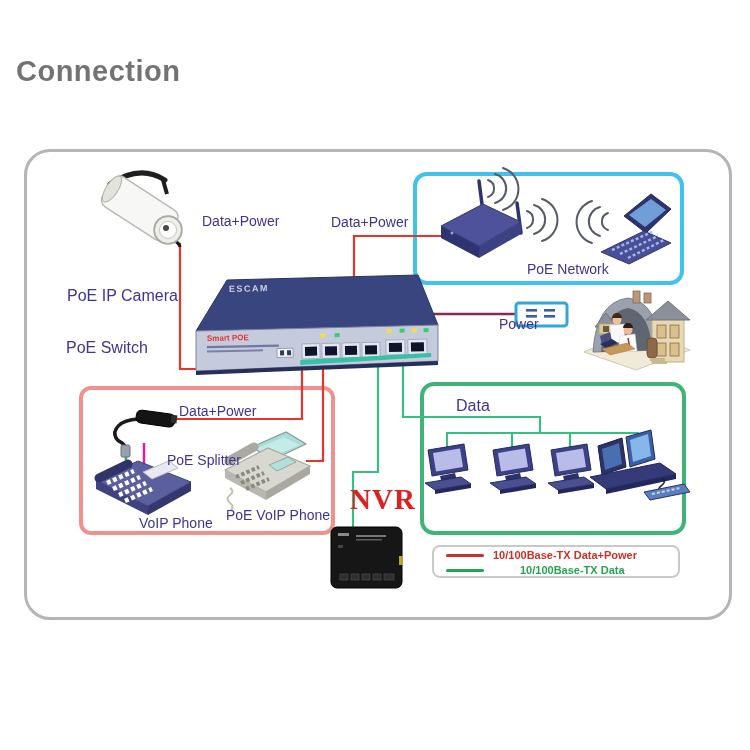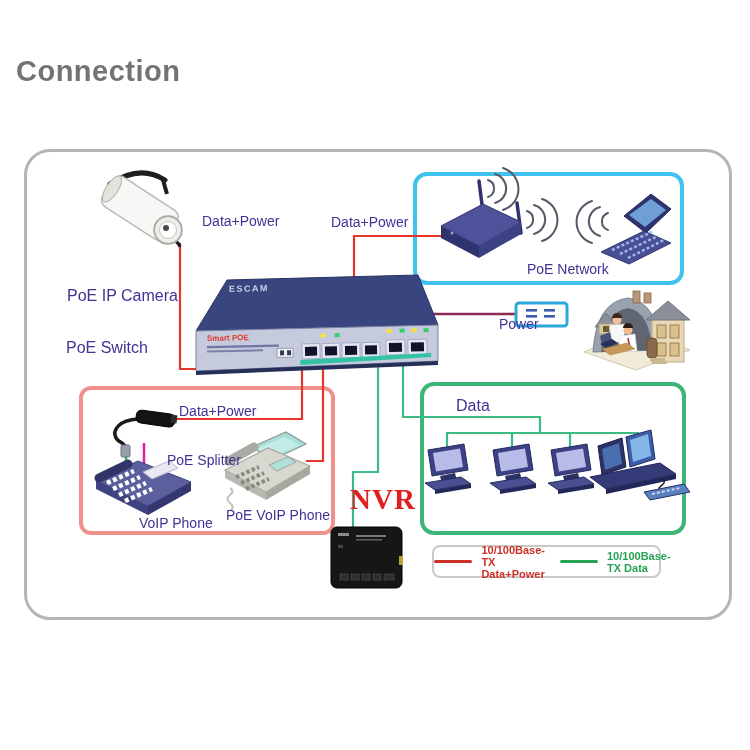--- a/index.html
+++ b/index.html
@@ -7,27 +7,27 @@
           font-family:"Liberation Sans",sans-serif;}
   #title{position:absolute;left:16px;top:55px;font-size:29px;font-weight:bold;color:#737373;letter-spacing:.5px;}
   #frame{position:absolute;left:24px;top:149px;width:702px;height:465px;border:3px solid #b5b5b5;border-radius:26px;}
   .zone{position:absolute;border-radius:14px;}
   #zone-wireless{left:413px;top:172px;width:263px;height:105px;border:4px solid #3fc2ee;}
   #zone-splitter{left:79px;top:386px;width:248px;height:141px;border:4px solid #f0918d;border-radius:12px;}
   #zone-network{left:420px;top:382px;width:258px;height:145px;border:4px solid #3eb477;}
   #layer-svg{position:absolute;left:0;top:0;z-index:3;pointer-events:none;}
   .label{position:absolute;z-index:4;font-weight:normal;color:#3f3493;white-space:nowrap;}
   #lbl-nvr{font-family:"Liberation Serif",serif;color:#e02020;font-size:29px;font-weight:600;letter-spacing:1px;}
-  #legend{position:absolute;left:432px;top:545px;width:229px;height:33px;border:2px solid #c9c9c9;
-          border-radius:8px;z-index:4;background:#fff;display:flex;flex-direction:row;justify-content:center;gap:3px;padding:2px 0;box-sizing:border-box;}
+  #legend{position:absolute;left:432px;top:545px;width:248px;height:33px;border:2px solid #c9c9c9;
+          border-radius:8px;z-index:4;background:#fff;display:flex;flex-direction:column;justify-content:flex-start;gap:3px;padding:2px 0;box-sizing:border-box;}
   .legend-row{display:flex;align-items:center;gap:9px;padding-left:12px;}
   .legend-line{width:38px;height:3px;border-radius:2px;flex:0 0 auto;}
   .legend-text{font-size:11px;font-weight:bold;}
   #legend-line-1{background:#cc3126;} #legend-text-1{color:#cc3126;}
-  #legend-line-2{background:#27a355;} #legend-text-2{color:#27a355;}
+  #legend-line-2{background:#27a355;} #legend-text-2{color:#27a355;margin-left:27px;}
 </style>
 </head>
 <body>
 
 <div id="canvas">
 
   <div id="title" class="t">Connection</div>
   <div id="frame"></div>
 
   <div id="zone-wireless" class="zone"></div>

